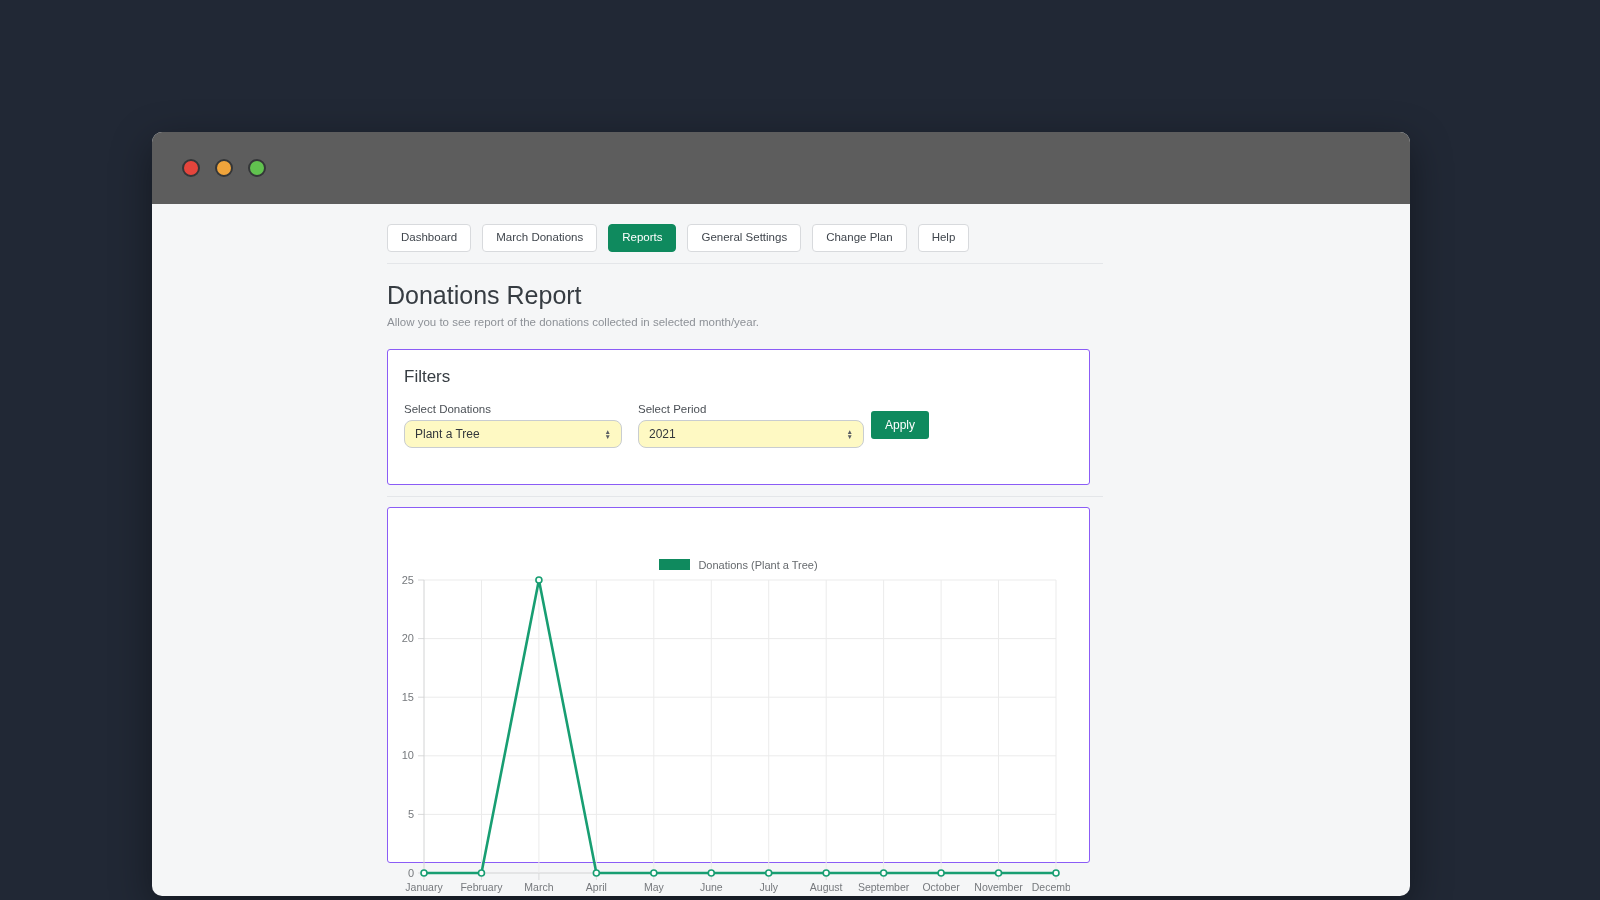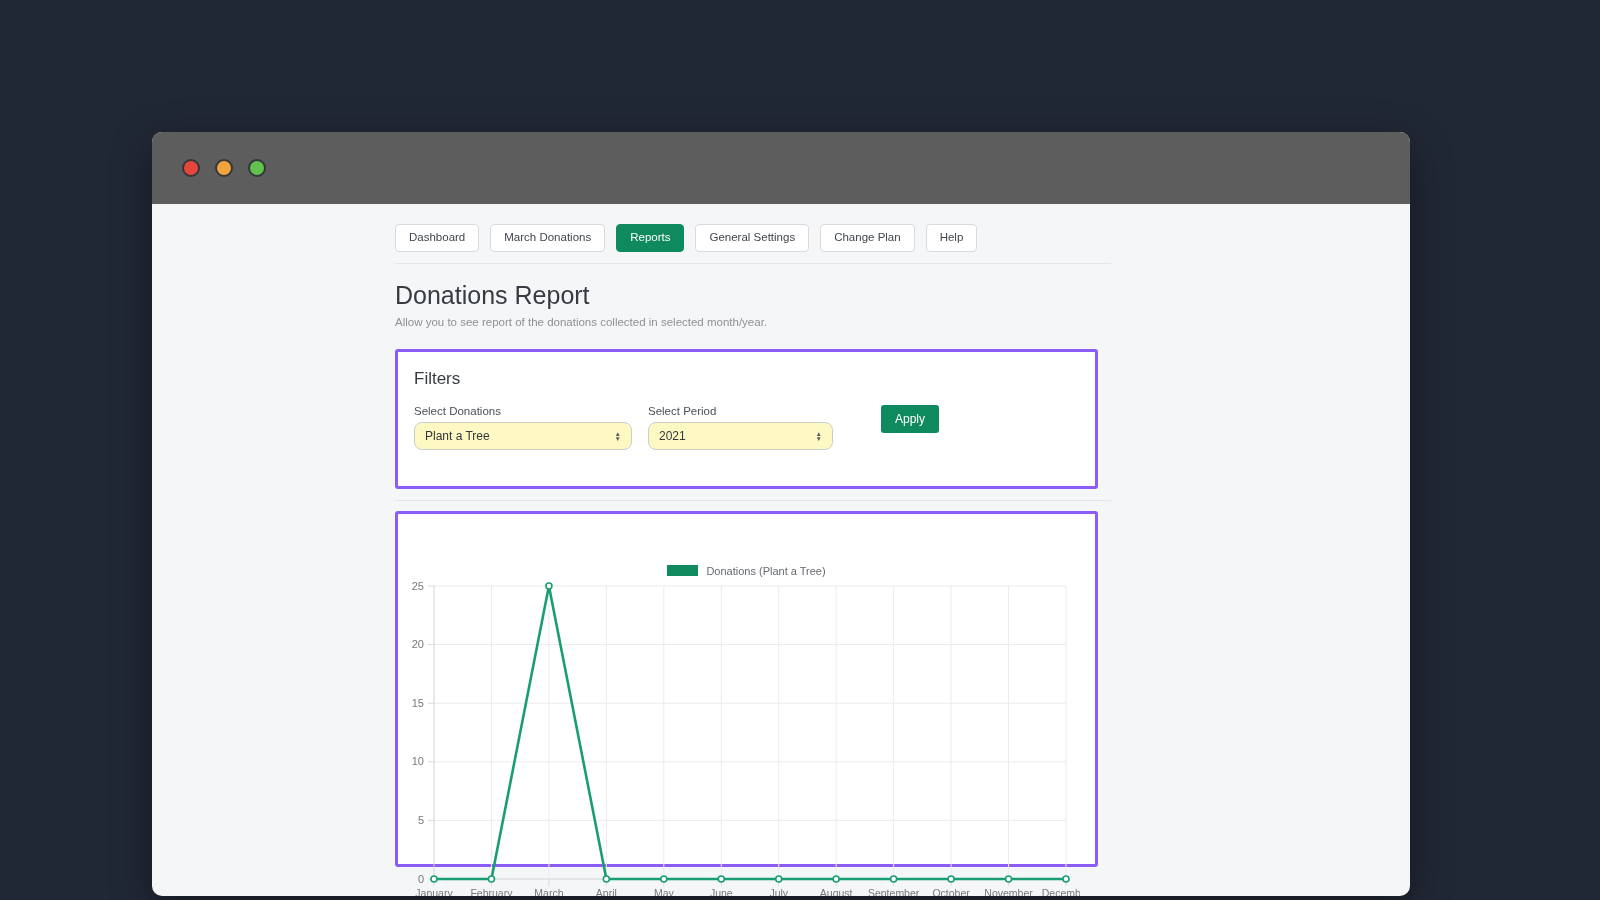--- a/index.html
+++ b/index.html
@@ -17,43 +17,43 @@
     padding-left:30px; gap:15px;
   }
   .light {
     width:18px; height:18px; border-radius:50%; box-sizing:border-box;
     border:2.5px solid #343638; cursor:default;
   }
   .light.red    { background:#e5453c; }
   .light.yellow { background:#f0a43b; }
   .light.green  { background:#61c24f; }
 
-  .page { padding-top:20px;padding-left:8px; }
+  .page { padding-top:20px; }
   .content { width:716px; margin-left:235px; }
 
   .nav-row { display:flex; gap:11px; }
   .tab {
     font-size:11.5px; color:#40464d; background:#fff; border:1px solid #d8dadd;
     border-radius:4px; padding:7px 13px; line-height:1; cursor:pointer;
     font-family:inherit;
   }
   .tab.active { background:#0f8a5e; border-color:#0f8a5e; color:#fff; }
 
   hr.divider { border:none; border-top:1px solid #e4e6e9; margin:11px 0 0 0; }
 
   .page-title { margin-top:17px; font-size:25px; color:#363c42; font-weight:400; }
   .page-subtitle { margin-top:6px; font-size:11.5px; color:#8d9197; }
 
   .card {
-    background:#fff; border:3px solid #8b5cf6; border-radius:3px;
+    background:#fff; border:1px solid #8b5cf6; border-radius:3px;
     width:703px; box-sizing:border-box;
   }
   .filters-card { margin-top:21px; padding:17px 16px 36px 16px; }
   .filters-heading { font-size:17px; color:#363c42; }
-  .filters-form { display:flex; align-items:flex-start; margin-top:16px; }
+  .filters-form { display:flex; align-items:center; margin-top:16px; }
   .field-label { font-size:11.5px; color:#4b5056; margin-bottom:5px; }
   .select {
     width:218px; height:28px; border:1px solid #c9cdd1; border-radius:8px;
     background:#fef9c3; display:flex; align-items:center; justify-content:space-between;
     padding:0 10px; font-size:12px; color:#33373c; box-sizing:border-box; cursor:pointer;
   }
   .field + .field { margin-left:16px; }
   .updown { display:flex; flex-direction:column; color:#5a5e63; }
   .updown span { font-size:6.5px; line-height:5px; }
   .apply-btn {
@@ -107,21 +107,21 @@
               <div class="select">
                 <span>Plant a Tree</span>
                 <span class="updown">
                     <span>▲</span>
                     <span>▼</span>
                   </span>
               </div>
             </div>
             <div class="field" style="width:219px">
               <div class="field-label">Select Period</div>
-              <div class="select" style="width:185px">
+              <div class="select" style="width:226px">
                 <span>2021</span>
                 <span class="updown">
                     <span>▲</span>
                     <span>▼</span>
                   </span>
               </div>
             </div>
             <button class="apply-btn">Apply</button>
           </div>
         </div>

